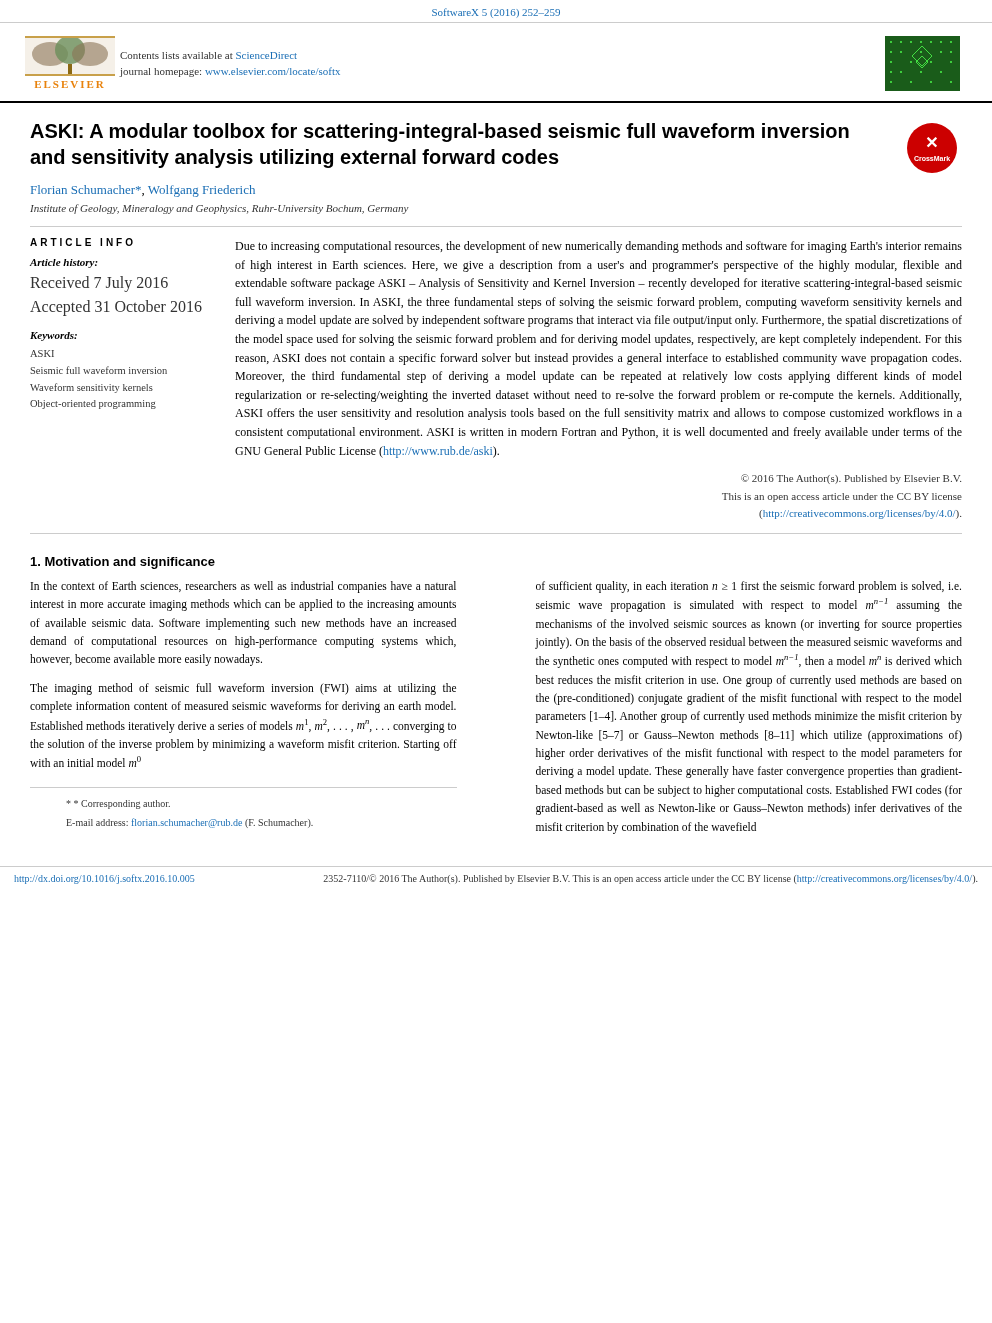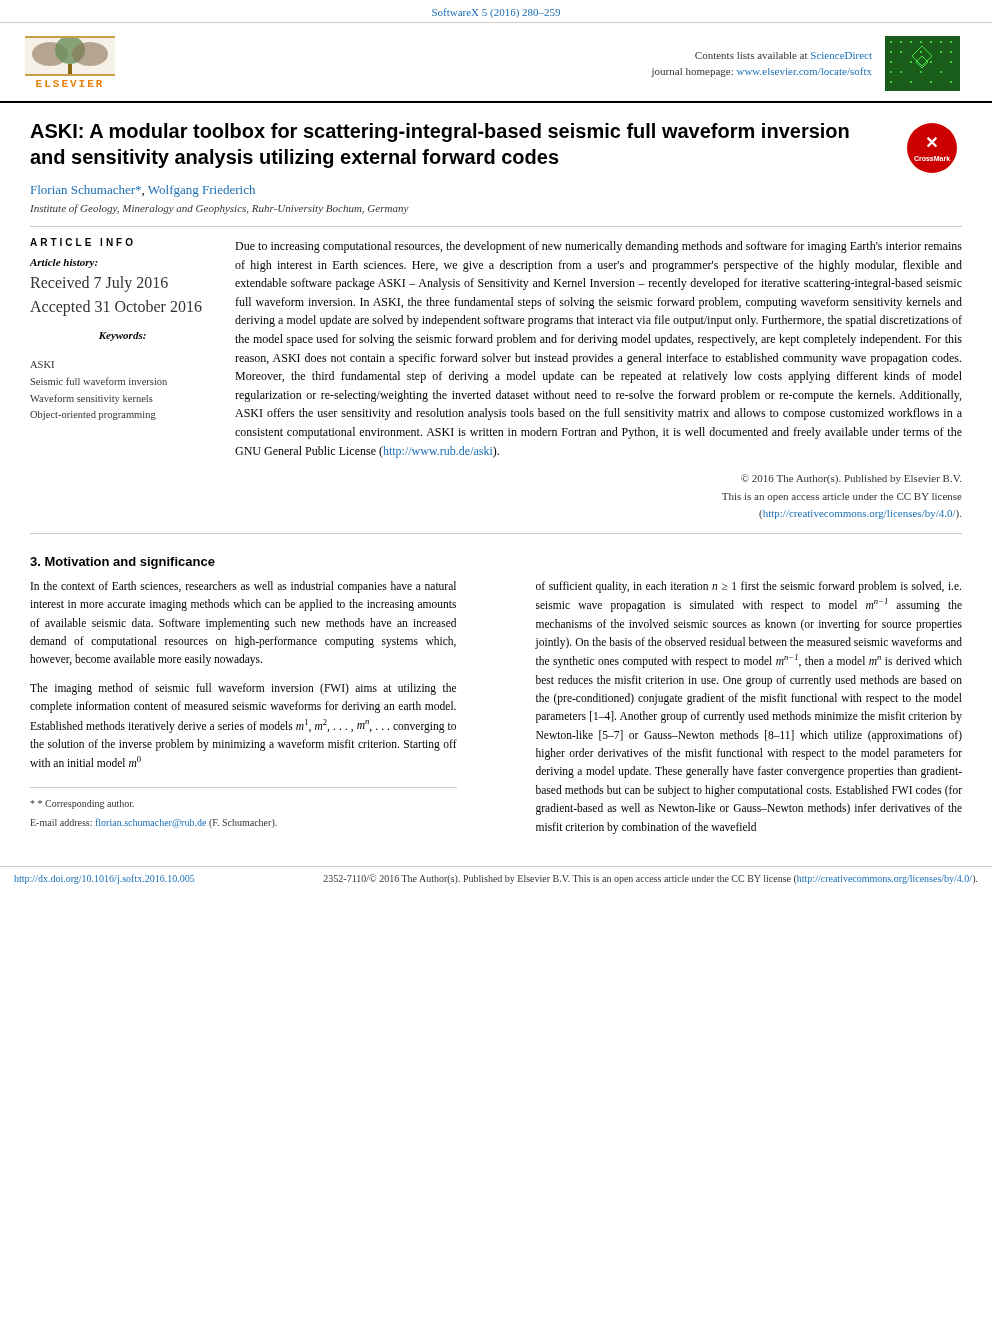--- a/index.html
+++ b/index.html
@@ -30,21 +30,21 @@
     
     .journal-header {
       display: flex;
       align-items: center;
       justify-content: space-between;
       padding: 10px 20px 8px;
       border-bottom: 2px solid #000;
     }
 
     .journal-header-center {
-      text-align: right;
+      text-align: left;
       flex: 1;
     }
 
     .contents-line {
       font-size: 11px;
       color: #333;
       margin-bottom: 4px;
     }
 
     .contents-line a {
@@ -85,21 +85,21 @@
     .elsevier-svg {
       width: 90px;
       height: 40px;
     }
 
     .elsevier-text {
       font-size: 11px;
       font-weight: bold;
       color: #e8820c;
       letter-spacing: 2px;
-      font-family: Liberation Mono, monospace;
+      font-family: Liberation Serif, serif;
       margin-top: 2px;
     }
 
     
     .green-logo {
       width: 100px;
       height: 60px;
       display: flex;
       align-items: center;
       justify-content: center;
@@ -230,22 +230,21 @@
       font-size: 16px;
       line-height: 1.5;
       color: #333;
     }
 
     .keywords-section {
       margin-top: 10px;
     }
 
     .keywords-section .info-section-title {
-      margin-bottom: 16px;
-      text-align: center;
+      margin-bottom: 5px;
     }
 
     .keyword-item {
       font-size: 10.5px;
       color: #333;
       line-height: 1.6;
     }
 
     .abstract-text {
       font-size: 12px;
@@ -321,20 +320,21 @@
     .footnotes-area {
       border-top: 1px solid #ccc;
       margin-top: 15px;
       padding-top: 8px;
       font-size: 10px;
       color: #333;
     }
 
     .footnote-item {
       margin-bottom: 3px;
+      margin-left: 36px;
     }
 
     
     .bottom-bar {
       border-top: 1px solid #ccc;
       padding: 6px 14px;
       font-size: 10px;
       color: #333;
       display: flex;
       justify-content: space-between;
@@ -355,21 +355,21 @@
     sup {
       font-size: 0.75em;
     }
   </style>
 </head>
 <body>
 
 <div class="page-wrapper">
 
   <div class="top-bar">
-    <span>SoftwareX 5 (2016) 280–259</span>
+    <span>SoftwareX 5 (2016) 252–259</span>
   </div>
 
   <div class="journal-header">
 
     <div class="elsevier-logo">
       <svg class="elsevier-svg" viewBox="0 0 90 40">
 
         <rect x="0" y="0" width="90" height="40" fill="#f5f0e8"></rect>
 
         <ellipse cx="25" cy="18" rx="18" ry="12" fill="#8B7355" opacity="0.6"></ellipse>
@@ -483,21 +483,21 @@
           <span>© 2016 The Author(s). Published by Elsevier B.V.</span><br>
           <span>This is an open access article under the CC BY license</span><br>
           (<a class="abstract-link" href="#">http://creativecommons.org/licenses/by/4.0/</a>).
         </div>
       </div>
     </div>
 
     <hr class="divider">
 
     <div class="article-body">
-      <div class="section-heading">3.   Motivation and significance</div>
+      <div class="section-heading">1.   Motivation and significance</div>
 
       <div class="body-two-col">
 
         <div class="body-left">
           <p class="body-paragraph">
             In the context of Earth sciences, researchers as well as industrial companies have a natural interest in more accurate imaging methods which can be applied to the increasing amounts of available seismic data. Software implementing such new methods have an increased demand of computational resources on high-performance computing systems which, however, become available more easily nowadays.
           </p>
           <p class="body-paragraph">
             The imaging method of seismic full waveform inversion (FWI) aims at utilizing the complete information content of measured seismic waveforms for deriving an earth model. Established methods iteratively derive a series of models <span class="math">m</span><sup>1</sup>, <span class="math">m</span><sup>2</sup>, . . . , <span class="math">m<sup>n</sup></span>, . . . converging to the solution of the inverse problem by minimizing a waveform misfit criterion. Starting off with an initial model <span class="math">m</span><sup>0</sup>
           </p>

